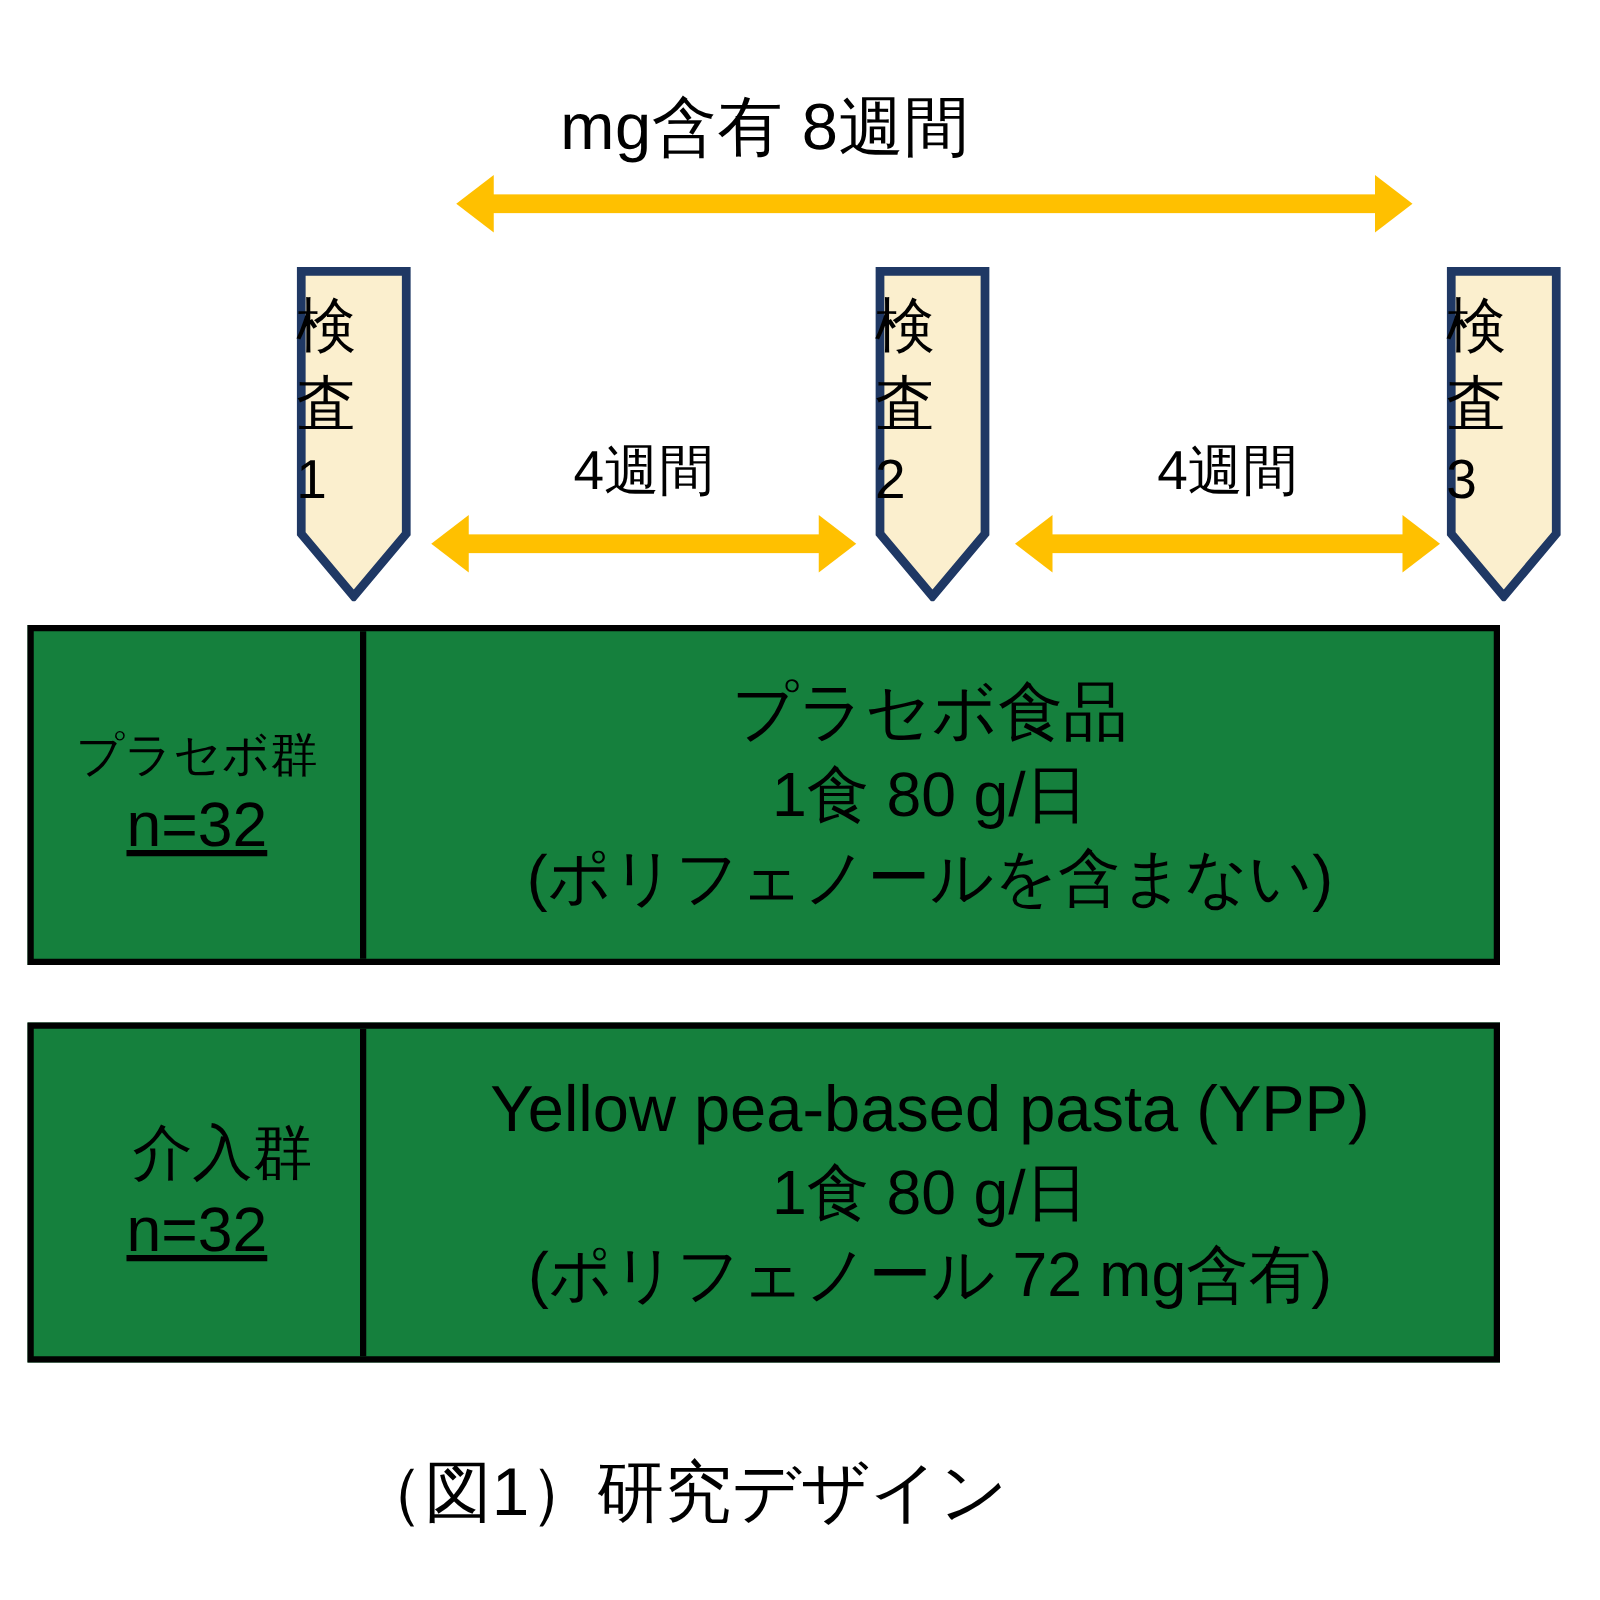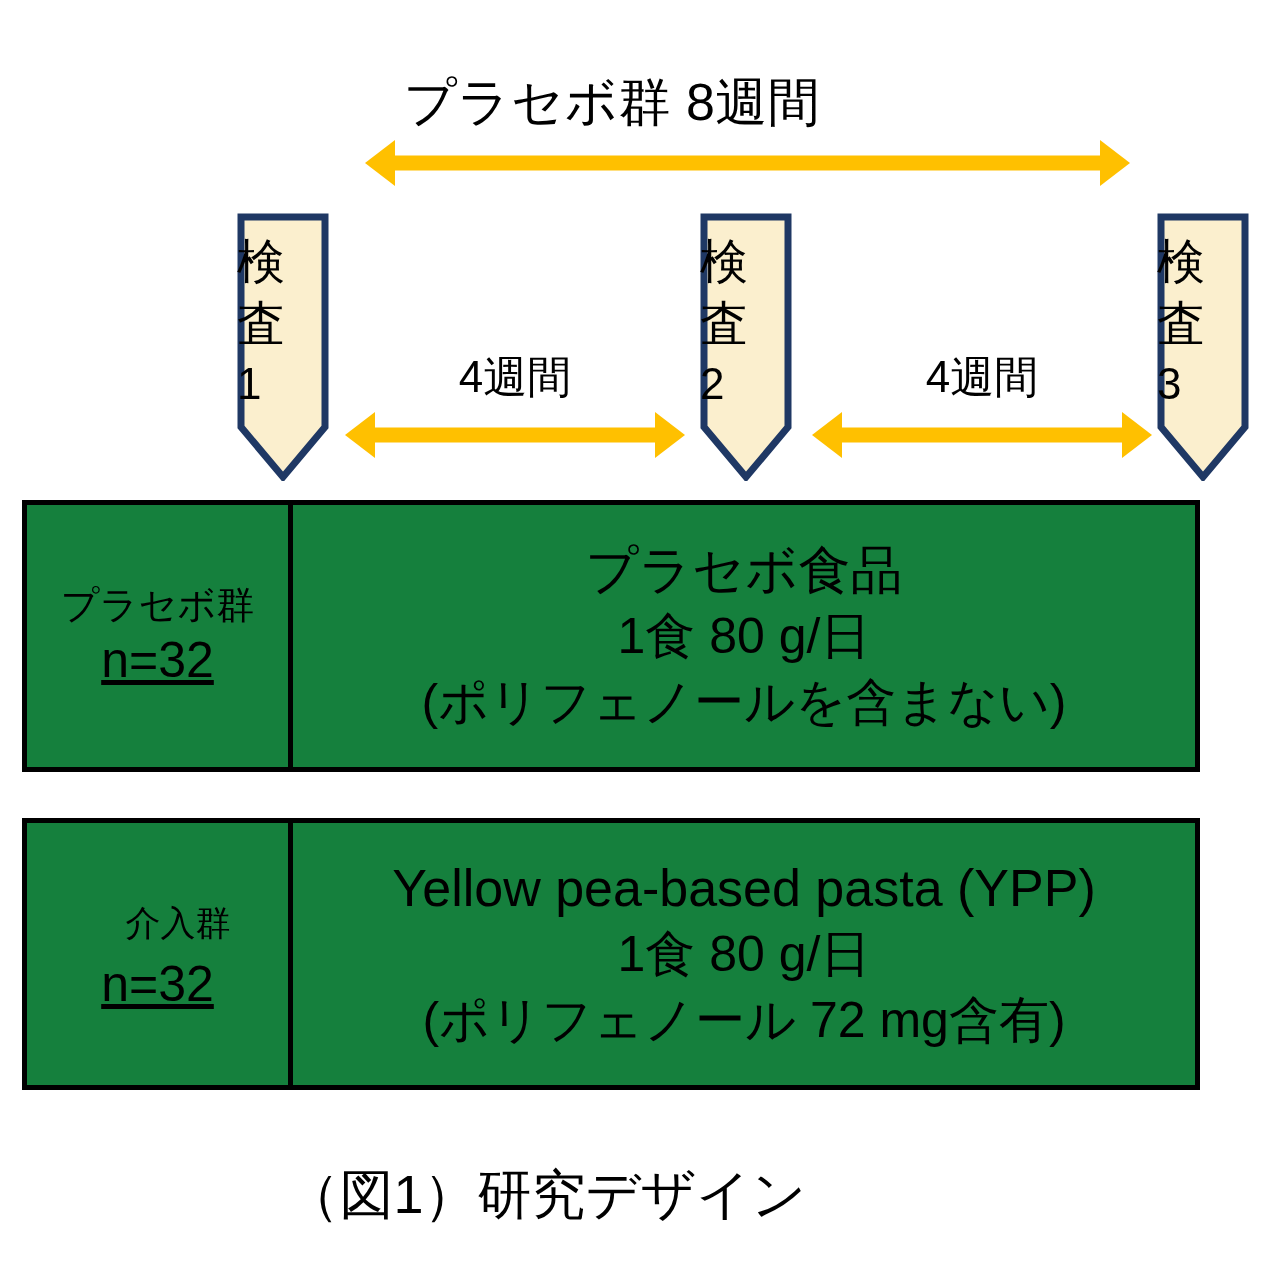--- a/index.html
+++ b/index.html
@@ -149,21 +149,21 @@
     align-items: center;
     justify-content: center;
     padding: 0 8px;
   }
   .grp-name-sm {
     font-size: 38px;
     line-height: 48px;
     white-space: nowrap;
   }
   .grp-name-lg {
-    font-size: 35px;
+    font-size: 48px;
     line-height: 60px;
     white-space: nowrap;
     margin-left: 41px;
   }
   .grp-n {
     font-size: 50px;
     line-height: 62px;
     white-space: nowrap;
     text-decoration: underline;
   }
@@ -187,21 +187,21 @@
     white-space: nowrap;
     color: #000;
   }
 </style>
 </head>
 <body>
 
 <div id="root">
 
   <div class="period-title">
-    <span class="shift">プラセボ群 8週間</span>
+    <span class="shift">mg含有 8週間</span>
   </div>
 
   <div class="arrow" id="arrow-8week">
     <div class="head left"></div>
     <div class="shaft"></div>
     <div class="head right"></div>
   </div>
 
   <div class="pin" id="pin-1">
     <div class="pin-shape">

